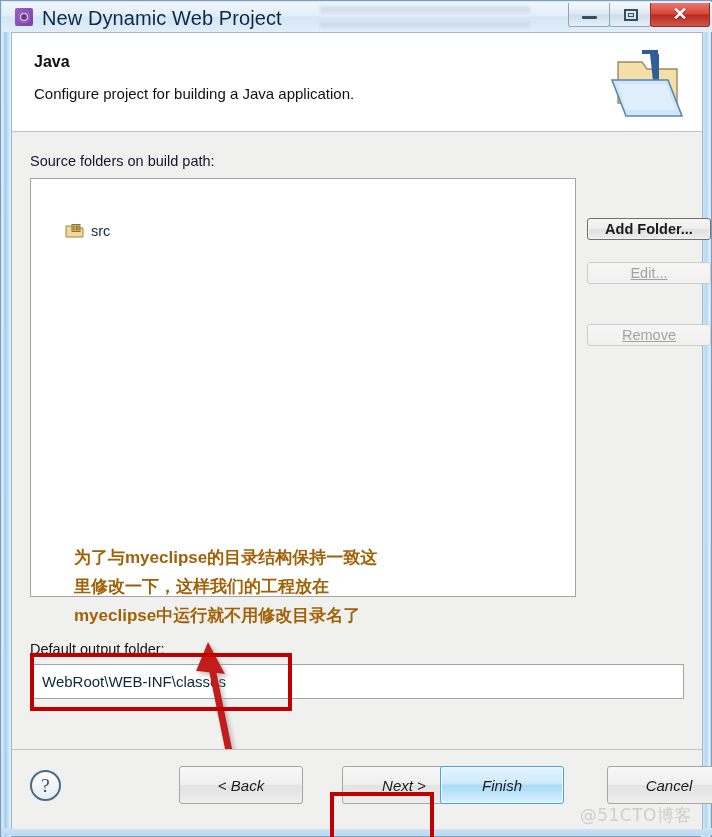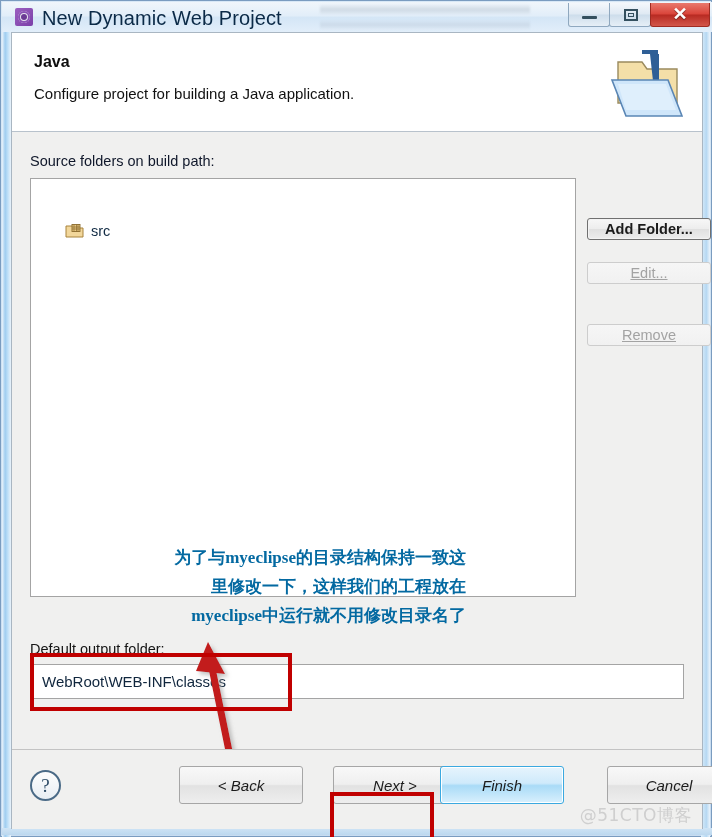--- a/index.html
+++ b/index.html
@@ -278,26 +278,26 @@
     color: #10263d;
     padding: 0 9px;
     outline: none;
   }
 
   
   .anno-text {
     position: absolute;
     left: 62px; top: 410px;
     width: 392px;
-    text-align: right;
-    color: #0369a1;
+    text-align: left;
+    color: #a16207;
     font-size: 17px;
     font-weight: bold;
     line-height: 29px;
-    font-family: Liberation Serif, serif;
+    font-family: Liberation Sans, sans-serif;
   }
   .anno-arrow {
     position: absolute;
     left: 180px; top: 505px;
     width: 60px; height: 120px;
   }
   .anno-box-input {
     position: absolute;
     left: 18px; top: 620px;
     width: 262px; height: 58px;
@@ -349,21 +349,21 @@
     font-size: 15px;
     font-family: "Liberation Sans", sans-serif;
     background: linear-gradient(to bottom, #f8f8f8 0%, #efefef 48%, #e2e2e2 52%, #eeeeee 100%);
     border: 1px solid #a6a6a6;
     border-radius: 3px;
     color: #1b1b1b;
     cursor: default;
     font-style: italic;
   }
   #btn-back   { left: 167px; }
-  #btn-next   { left: 321px; }
+  #btn-next   { left: 330px; }
   #btn-finish {
     left: 428px;
     background: linear-gradient(to bottom, #e6f4fd 0%, #cfeafb 45%, #a9dbf7 52%, #d9f0fd 100%);
     border: 1px solid #3ba9e0;
     box-shadow: inset 0 0 0 1px #ffffff;
   }
   #btn-cancel { left: 595px; }
 
   .watermark {
     position: absolute;

